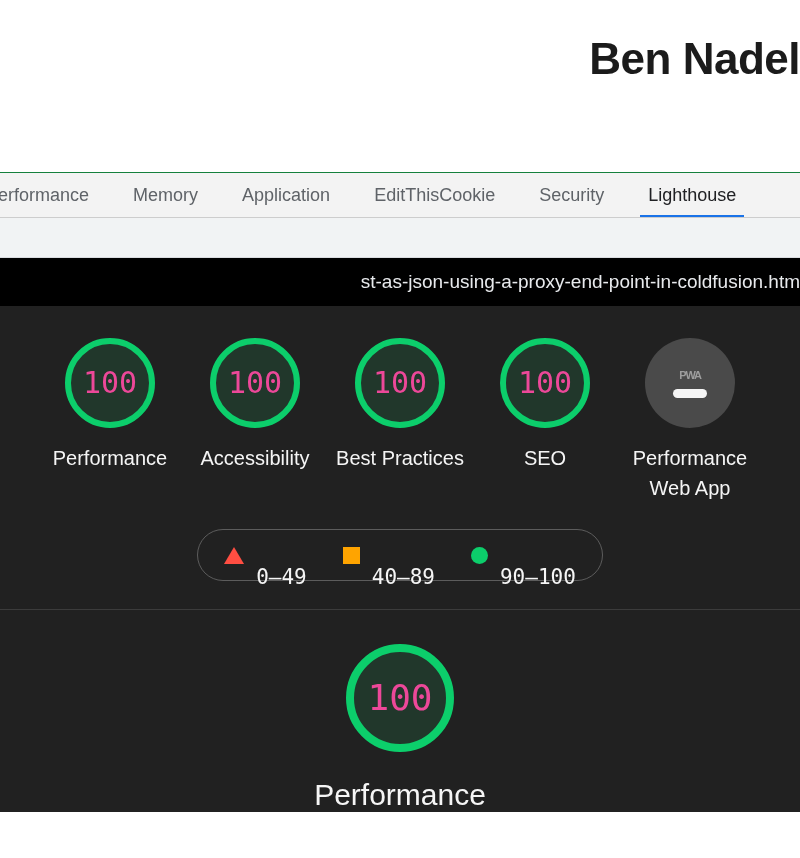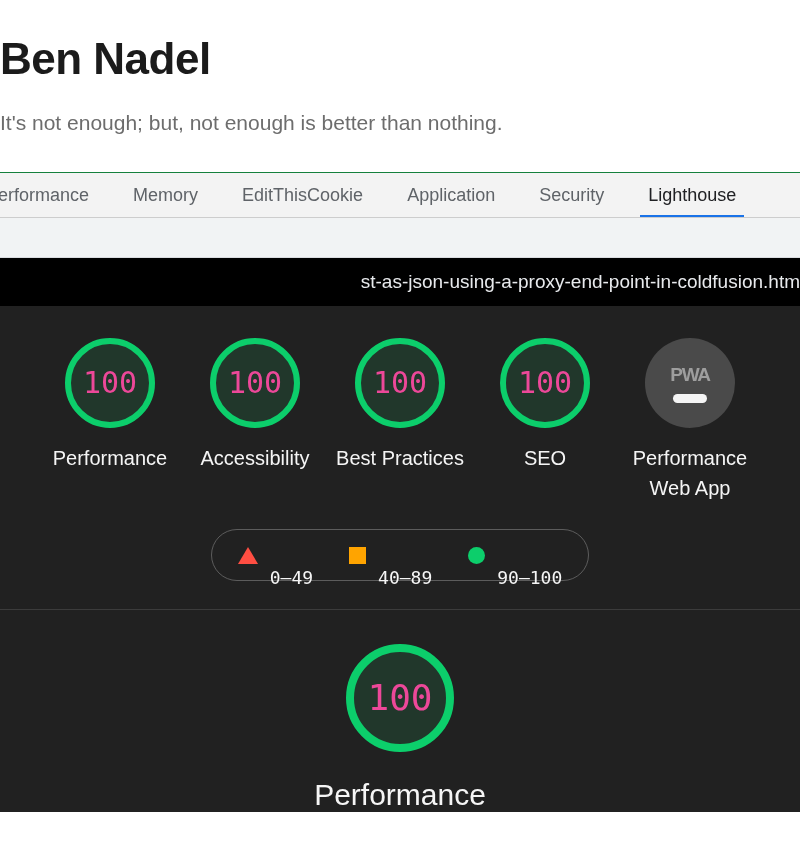--- a/index.html
+++ b/index.html
@@ -15,21 +15,21 @@
     background: #ffffff;
     -webkit-font-smoothing: antialiased;
   }
 
   .page { width: 800px; height: 858px; position: relative; }
 
   
   .site-header {
     height: 172px;
     background: #ffffff;
-    text-align: left;
+    text-align: right;
     padding-top: 34px;
   }
   .site-title {
     font-size: 44px;
     font-weight: bold;
     color: #1b1b1b;
     letter-spacing: -0.5px;
     line-height: 1.15;
   }
   .site-tagline {
@@ -136,21 +136,21 @@
   }
 
   .gauge.pwa {
     background: #4a4a4a;
     border: none;
     flex-direction: column;
     justify-content: center;
     gap: 8px;
   }
   .pwa-wordmark {
-    font-size: 19px;
+    font-size: 11px;
     font-weight: bold;
     color: #9e9e9e;
     letter-spacing: -1.2px;
   }
   .pwa-dash {
     width: 34px;
     height: 9px;
     border-radius: 5px;
     background: #f5f5f5;
   }
@@ -179,21 +179,21 @@
     padding: 0 26px;
     gap: 36px;
   }
   .legend-item {
     display: flex;
     align-items: center;
     gap: 12px;
   }
   .legend-text {
     font-family: "DejaVu Sans Mono", "Liberation Mono", monospace;
-    font-size: 18px;
+    font-size: 21px;
     color: #f5f5f5;
     margin-top: 44px;
   }
   .swatch-triangle {
     width: 0; height: 0;
     border-left: 10px solid transparent;
     border-right: 10px solid transparent;
     border-bottom: 17px solid #ff4e42;
   }
   .swatch-square {
@@ -231,35 +231,34 @@
     font-weight: normal;
   }
 </style>
 </head>
 <body>
 
 <div class="page">
 
   <header class="site-header">
     <h1 class="site-title">Ben Nadel</h1>
-    <p class="site-tagline">It's not enough; but, not enough is better than nothing.</p>
   </header>
 
   <nav class="devtools-tabbar">
     <div class="tab first">
       <span>erformance</span>
     </div>
     <div class="tab">
       <span>Memory</span>
     </div>
     <div class="tab">
+      <span>Application</span>
+    </div>
+    <div class="tab">
       <span>EditThisCookie</span>
-    </div>
-    <div class="tab">
-      <span>Application</span>
     </div>
     <div class="tab">
       <span>Security</span>
     </div>
     <div class="tab active">
       <span>Lighthouse</span>
     </div>
   </nav>
 
   <div class="devtools-toolbar"></div>

